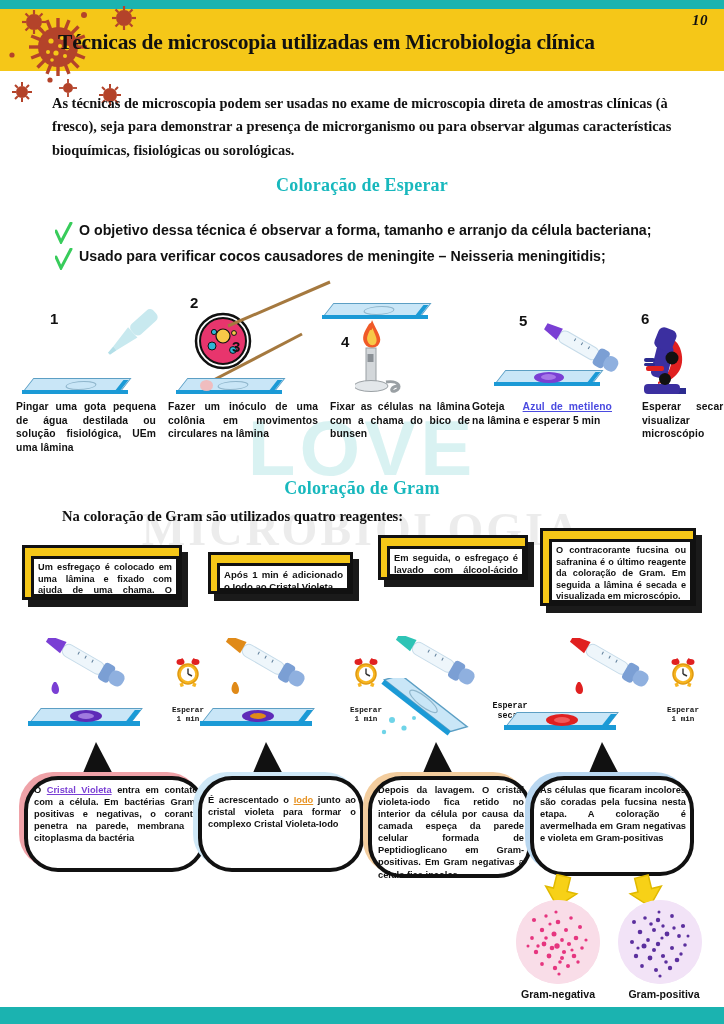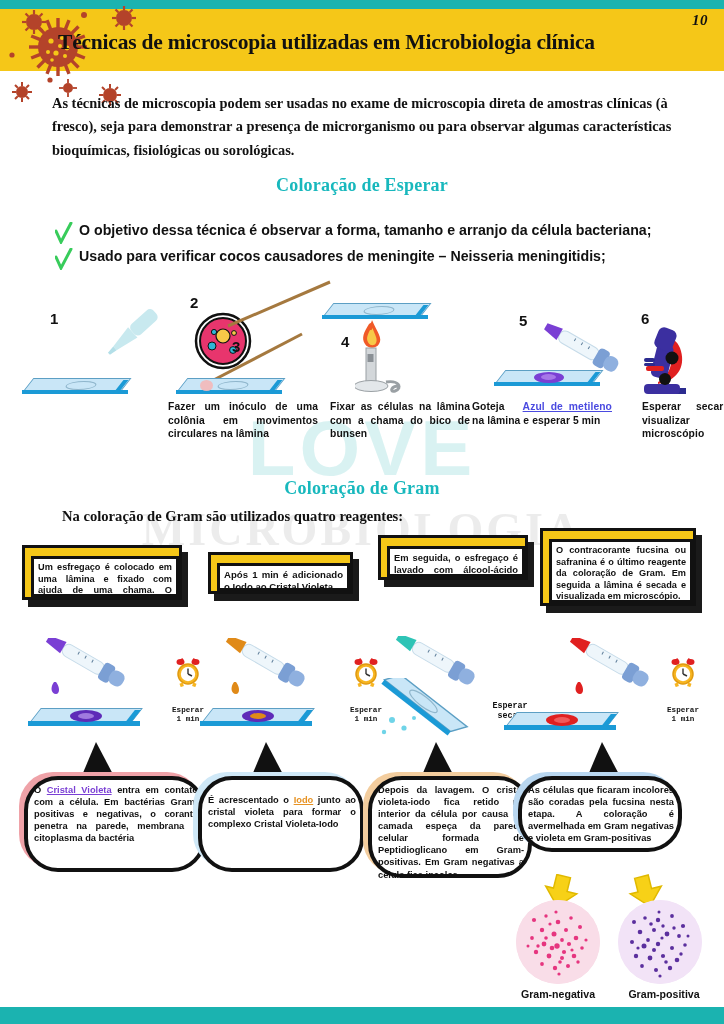--- a/index.html
+++ b/index.html
@@ -323,20 +323,21 @@
       <path d="M30 34 L44 34 L39.5 58 L34.5 58 Z" fill="#c8e9ef"></path>
       <path d="M34.5 58 L39.5 58 L38.5 66 L35.5 66 Z" fill="#b3dfe8"></path>
     </g>
   </svg>
   <div class="slide" style="left:18px; top:378px; width:116px; height:18px;">
     <div class="top" style="left:10px; top:0; width:98px; height:14px;"></div>
     <div class="edge" style="left:4px; top:12px; width:106px; height:4px;"></div>
     <div class="edge" style="left:100px; top:2px; width:5px; height:14px; transform:skewX(-38deg);"></div>
     <div class="spot" style="left:48px; top:3px; width:30px; height:9px; border:1px solid #8fb6cc; background:transparent; transform:skewX(-38deg);"></div>
   </div>
+  <div class="cap" style="left:16px; top:400px; width:140px;">Pingar uma gota pequena de água destilada ou solução fisiológica, UEm uma lâmina</div>
 
   
   <div class="step-num" style="left:190px; top:294px;">2</div>
   <svg style="position:absolute;left:192px;top:312px;width:62px;height:58px;">
     <circle cx="31" cy="29" r="27" fill="#fff" stroke="#111" stroke-width="2.5"></circle>
     <circle cx="31" cy="29" r="23" fill="#e8356d" stroke="#111" stroke-width="2"></circle>
     <circle cx="31" cy="24" r="7" fill="#f7c948" stroke="#111" stroke-width="1.2"></circle>
     <circle cx="20" cy="34" r="4" fill="#2fb6d6" stroke="#111" stroke-width="1"></circle>
     <circle cx="41" cy="38" r="3.4" fill="#2fb6d6" stroke="#111" stroke-width="1"></circle>
     <circle cx="22" cy="20" r="2.6" fill="#2fb6d6" stroke="#111" stroke-width="1"></circle>
@@ -645,21 +646,21 @@
   </svg>
   <div class="bubble" style="left:368px; top:776px; width:164px; height:102px;">
     <div class="bshadow" style="background:#f3cd9e;"></div>
     <div class="bbody"></div>
     <div class="btext">Depois da lavagem. O cristal violeta-iodo fica retido no interior da célula por causa da camada espeça da parede celular formada de Peptidioglicano em Gram-positivas. Em Gram negativas a célula fica incolor</div>
   </div>
 
   <svg style="position:absolute;left:526px;top:742px;width:200px;height:40px;">
     <polygon points="76,0 96,38 60,38" fill="#111"></polygon>
   </svg>
-  <div class="bubble" style="left:518px; top:776px; width:164px; height:76px;">
+  <div class="bubble" style="left:530px; top:776px; width:164px; height:100px;">
     <div class="bshadow" style="background:#b9d7f0;"></div>
     <div class="bbody"></div>
     <div class="btext">As células que ficaram incolores são coradas pela fucsina nesta etapa. A coloração é avermelhada em Gram negativas e violeta em Gram-positivas</div>
   </div>
 
   
   <svg style="position:absolute;left:543px;top:874px;width:50px;height:36px;">
     <path d="M10 2 L24 2 L24 16 L34 16 L18 33 L2 16 L10 16 Z" fill="#f7d117" stroke="#e0b900" stroke-width="1.5" transform="rotate(14 18 17)"></path>
   </svg>
   <svg style="position:absolute;left:628px;top:874px;width:50px;height:36px;">

